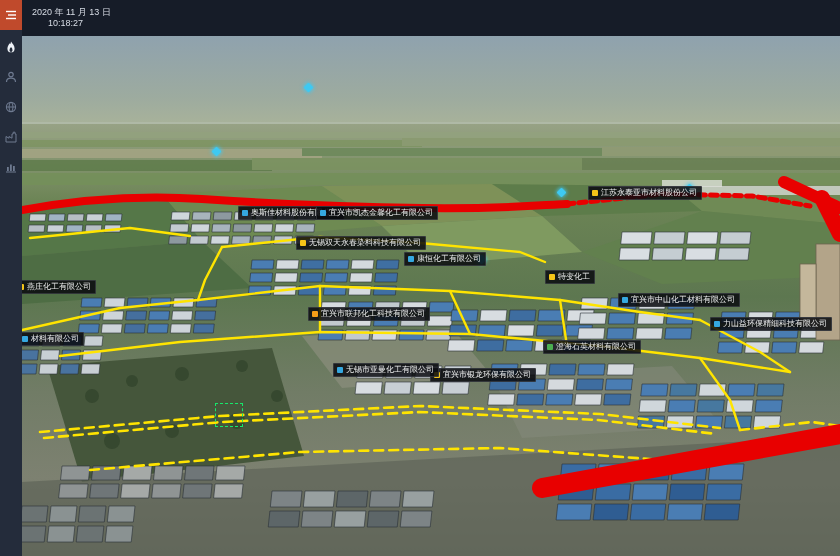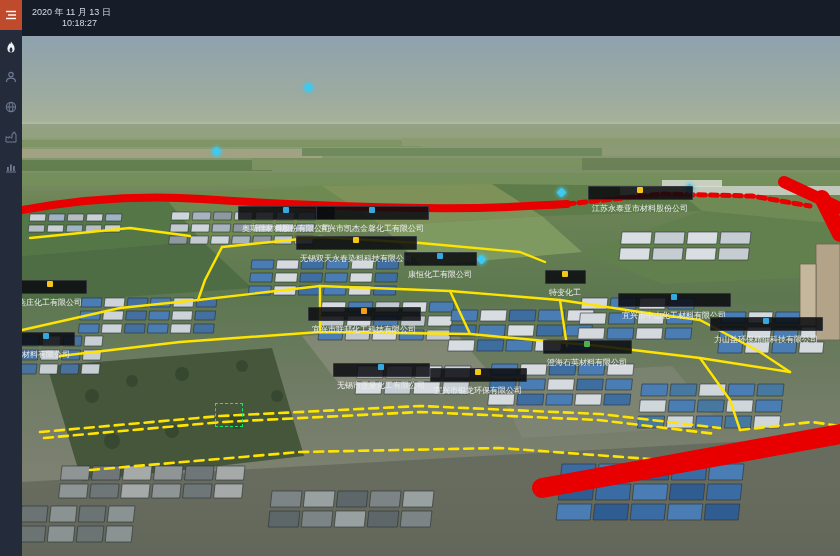--- a/index.html
+++ b/index.html
@@ -7,37 +7,37 @@
   #app{position:relative;width:840px;height:556px;background:#161c28;}
 
   
   #sidebar{position:absolute;left:0;top:0;width:22px;height:556px;background:#242c3b;z-index:30;display:flex;flex-direction:column;align-items:center;}
   #menu-cell{width:22px;height:30px;background:#c04a2c;display:flex;align-items:center;justify-content:center;cursor:pointer;}
   .side-item{width:22px;height:26px;display:flex;align-items:center;justify-content:center;cursor:pointer;margin-top:4px;}
   .side-item svg{display:block;}
 
   
   #header{position:absolute;left:22px;top:0;width:818px;height:36px;background:#161c28;z-index:25;display:flex;align-items:center;}
-  #datetime{margin-left:10px;color:#d8dde6;font-size:9px;line-height:11px;white-space:nowrap;text-align:center;}
+  #datetime{margin-left:10px;color:#d8dde6;font-size:9px;line-height:11px;white-space:nowrap;}
   #datetime .time{margin-left:16px;}
   #page-title{position:absolute;left:0;right:0;text-align:center;color:#ffffff;font-size:13px;font-weight:bold;letter-spacing:1px;pointer-events:none;}
   #header-right{margin-left:auto;display:flex;align-items:center;gap:12px;margin-right:10px;z-index:2;}
   .hbtn{background:#2b3447;color:#e3e7ee;font-size:10px;padding:5px 14px;border-radius:2px;cursor:pointer;white-space:nowrap;}
   #enterprise-dd{display:flex;flex-direction:column;align-items:center;cursor:pointer;min-width:60px;}
   #enterprise-dd .dd-label{color:#cfd5df;font-size:8px;padding:1px 10px 2px;border-bottom:1px solid #8a93a5;white-space:nowrap;}
   #enterprise-dd .dd-chevron{color:#9aa3b4;font-size:8px;line-height:7px;margin-top:1px;}
 
   
   #map{position:absolute;left:22px;top:36px;width:818px;height:520px;overflow:hidden;background:#7b8a74;cursor:grab;}
   #terrain{position:absolute;left:0;top:0;}
   #overlay{position:absolute;left:0;top:0;width:818px;height:520px;}
 
-  .map-label{position:absolute;display:flex;align-items:center;gap:11px;background:rgba(9,11,15,0.86);
+  .map-label{position:absolute;display:flex;align-items:center;gap:3px;background:rgba(9,11,15,0.86);
     border:1px solid rgba(70,75,82,0.6);color:#eceded;font-size:8px;line-height:10px;height:12px;
-    padding:0 4px 0 3px;white-space:nowrap;border-radius:1px;cursor:pointer;z-index:10;flex-direction:column;}
+    padding:0 4px 0 3px;white-space:nowrap;border-radius:1px;cursor:pointer;z-index:10;}
   .pin{width:6px;height:6px;flex:0 0 6px;border-radius:1px;}
 
   .vehicle-marker{position:absolute;width:7px;height:7px;background:#3ec9f2;transform:rotate(45deg);
     box-shadow:0 0 4px 1px rgba(62,201,242,0.8);border-radius:1px;z-index:8;cursor:pointer;}
 
   #selection-box{position:absolute;width:26px;height:22px;border:1px dashed #17e86a;z-index:9;}
 </style>
 </head>
 <body>
 

